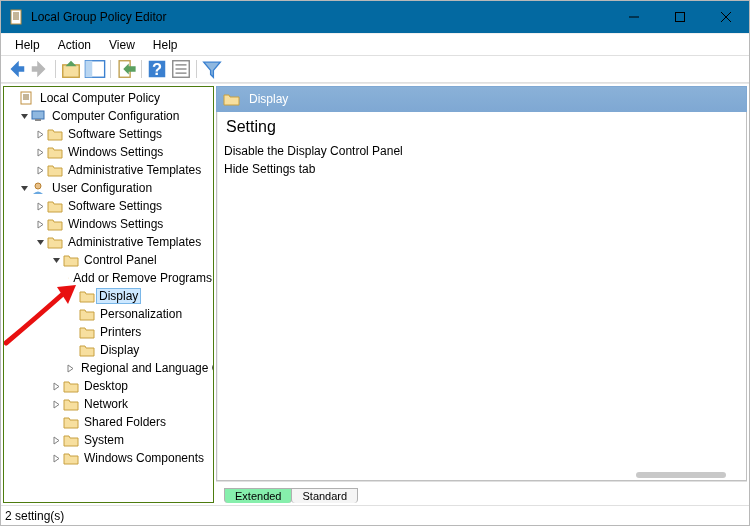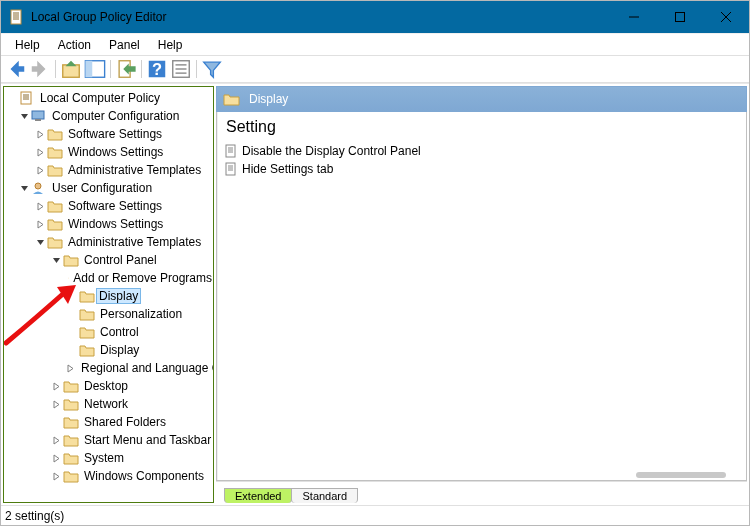--- a/index.html
+++ b/index.html
@@ -30,26 +30,26 @@
 .folder-ico { width: 16px; height: 14px; margin-right: 4px; }
 .label { padding: 0 1px; }
 
 .detail-pane { flex: 1; display: flex; flex-direction: column; margin: 2px 2px 2px 0; }
 .detail-header { background: linear-gradient(#8ab1d8, #7fa8d3); color: #fff; height: 26px; display: flex; align-items: center; padding-left: 6px; border: 1px solid #7fa8d3; }
 .detail-header .hfolder { width: 18px; height: 16px; margin-right: 8px; }
 .detail-body { border: 1px solid #c0c0c0; border-top: none; flex: 1; display: flex; overflow: hidden; position: relative; }
 .desc-col { width: 200px; padding: 8px 6px; }
 .list-col { flex: 1; padding: 4px 6px; border-left: 1px solid #f0f0f0; position: relative; }
 .list-header { font-size: 16px; padding: 2px 0 4px 2px; }
-.list-item { display: flex; align-items: flex-end; height: 18px; gap: 4px; }
+.list-item { display: flex; align-items: flex-start; height: 18px; gap: 4px; flex-direction: column; }
 .policy-ico { width: 14px; height: 14px; }
 
 .tabstrip { height: 22px; display: flex; align-items: flex-end; padding-left: 8px; border-top: 1px solid #e0e0e0; }
 .tab { border: 1px solid #b0b0b0; border-bottom: none; padding: 1px 10px; background: #f5f5f5; border-radius: 0 0 4px 4px; margin-right: -1px; font-size: 11px; position: relative; top: 0; }
-.tab.active { background: #bef264; }
+.tab.active { background: #86efac; }
 
 .statusbar { height: 20px; display: flex; align-items: center; padding-left: 4px; border-top: 1px solid #e0e0e0; font-size: 11px; }
 
 .arrow-annotation { position: absolute; pointer-events: none; z-index: 50; }
 
 .hscroll-thumb { position: absolute; bottom: 2px; right: 20px; height: 6px; width: 90px; background: #c8c8c8; border-radius: 3px; }
 </style>
 </head>
 <body>
 
@@ -78,21 +78,21 @@
         <svg viewBox="0 0 10 10">
           <line x1="0" y1="0" x2="10" y2="10" stroke="#000"></line>
           <line x1="10" y1="0" x2="0" y2="10" stroke="#000"></line>
         </svg>
       </div>
   </div>
 
   <div class="menubar">
     <div class="menu-item">Help</div>
     <div class="menu-item">Action</div>
-    <div class="menu-item">Panel</div>
+    <div class="menu-item">View</div>
     <div class="menu-item">Help</div>
   </div>
 
   <div class="toolbar">
     <div class="tbtn">
         <svg viewBox="0 0 16 16">
           <path d="M10 2 L4 8 L10 14 L10 10 L14 10 L14 6 L10 6 Z" fill="#3a80d0"></path>
         </svg>
       </div>
     <div class="tbtn">
@@ -284,21 +284,21 @@
           <svg class="folder-ico" viewBox="0 0 16 14">
               <path d="M1 3 L6 3 L7 5 L15 5 L15 13 L1 13 Z" fill="#f7df9f" stroke="#c8a040"></path>
             </svg>
           <span class="label">Personalization</span>
         </div>
         <div class="tree-row" style="padding-left:62px">
           <span class="expander"></span>
           <svg class="folder-ico" viewBox="0 0 16 14">
               <path d="M1 3 L6 3 L7 5 L15 5 L15 13 L1 13 Z" fill="#f7df9f" stroke="#c8a040"></path>
             </svg>
-          <span class="label">Control</span>
+          <span class="label">Printers</span>
         </div>
         <div class="tree-row" style="padding-left:62px">
           <span class="expander"></span>
           <svg class="folder-ico" viewBox="0 0 16 14">
               <path d="M1 3 L6 3 L7 5 L15 5 L15 13 L1 13 Z" fill="#f7df9f" stroke="#c8a040"></path>
             </svg>
           <span class="label">Display</span>
         </div>
         <div class="tree-row" style="padding-left:62px">
           <span class="expander">
@@ -333,31 +333,20 @@
               <path d="M1 3 L6 3 L7 5 L15 5 L15 13 L1 13 Z" fill="#f7df9f" stroke="#c8a040"></path>
             </svg>
           <span class="label">Network</span>
         </div>
         <div class="tree-row" style="padding-left:46px">
           <span class="expander"></span>
           <svg class="folder-ico" viewBox="0 0 16 14">
               <path d="M1 3 L6 3 L7 5 L15 5 L15 13 L1 13 Z" fill="#f7df9f" stroke="#c8a040"></path>
             </svg>
           <span class="label">Shared Folders</span>
-        </div>
-        <div class="tree-row" style="padding-left:46px">
-          <span class="expander">
-              <svg viewBox="0 0 9 9">
-                <path d="M2 1 L7 4.5 L2 8 Z" fill="none" stroke="#808080"></path>
-              </svg>
-            </span>
-          <svg class="folder-ico" viewBox="0 0 16 14">
-              <path d="M1 3 L6 3 L7 5 L15 5 L15 13 L1 13 Z" fill="#f7df9f" stroke="#c8a040"></path>
-            </svg>
-          <span class="label">Start Menu and Taskbar</span>
         </div>
         <div class="tree-row" style="padding-left:46px">
           <span class="expander">
               <svg viewBox="0 0 9 9">
                 <path d="M2 1 L7 4.5 L2 8 Z" fill="none" stroke="#808080"></path>
               </svg>
             </span>
           <svg class="folder-ico" viewBox="0 0 16 14">
               <path d="M1 3 L6 3 L7 5 L15 5 L15 13 L1 13 Z" fill="#f7df9f" stroke="#c8a040"></path>
             </svg>

